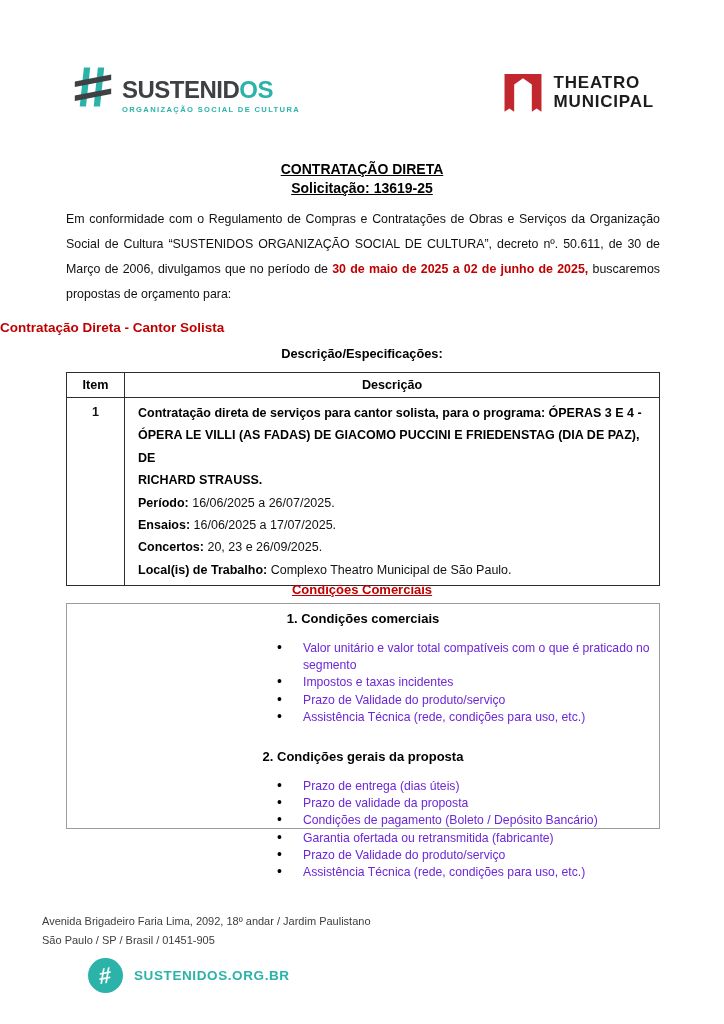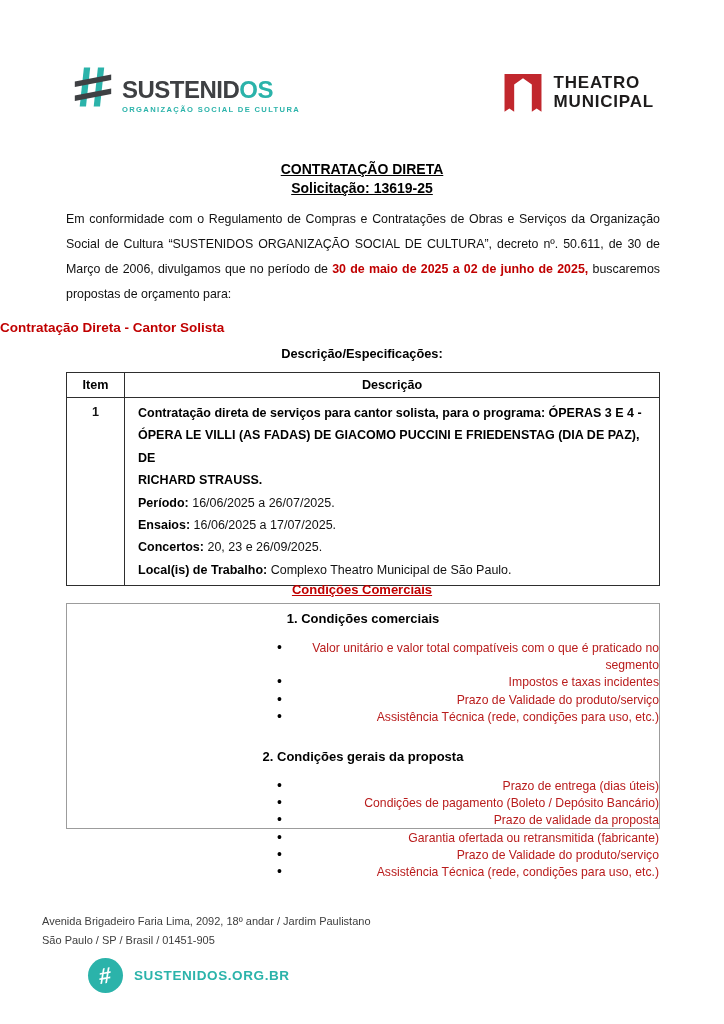--- a/index.html
+++ b/index.html
@@ -61,21 +61,21 @@
   .cond-heading { position:absolute; top:582px; left:0; right:0;
     text-align:center; font-size:13px; font-weight:bold; color:#C00000;
     text-decoration:underline; }
   .cond-box { position:absolute; top:603px; left:66px; width:594px; height:226px;
     border:1px solid #9c9c9c; background:#fff; padding-top:7px; }
   .cond-group-title { text-align:center; font-size:13px; font-weight:bold;
     line-height:16px; color:#000; }
   .cond-group-title.g2 { margin-top:23px; }
   .cond-box ul { list-style:none; margin-top:13px; }
   .cond-box li { position:relative; margin-left:236px; max-width:362px;
-    font-size:12.2px; line-height:17.2px; color:#b91c1c;text-align:right; }
+    font-size:12.2px; line-height:17.2px; color:#6d28d9; }
   .cond-box li::before { content:"\2022"; position:absolute; left:-26px;
     top:-1px; font-size:14px; color:#000; }
 
   
   .footer { position:absolute; top:912px; left:42px; }
   .addr { font-size:11px; line-height:18.5px; color:#3d3d3d; }
   .site-row { margin-top:9px; margin-left:46px; display:flex;
     align-items:center; gap:11px; }
   .hash-badge { width:35px; height:35px; border-radius:50%; background:#2BB3AA;
     display:flex; align-items:center; justify-content:center; }
@@ -157,22 +157,22 @@
     <div class="cond-group-title">1. Condições comerciais</div>
     <ul>
       <li>Valor unitário e valor total compatíveis com o que é praticado no segmento</li>
       <li>Impostos e taxas incidentes</li>
       <li>Prazo de Validade do produto/serviço</li>
       <li>Assistência Técnica (rede, condições para uso, etc.)</li>
     </ul>
     <div class="cond-group-title g2">2. Condições gerais da proposta</div>
     <ul>
       <li>Prazo de entrega (dias úteis)</li>
+      <li>Prazo de validade da proposta</li>
       <li>Condições de pagamento (Boleto / Depósito Bancário)</li>
-      <li>Prazo de validade da proposta</li>
       <li>Garantia ofertada ou retransmitida (fabricante)</li>
       <li>Prazo de Validade do produto/serviço</li>
       <li>Assistência Técnica (rede, condições para uso, etc.)</li>
     </ul>
   </div>
 
   <div class="footer">
     <div class="addr">Avenida Brigadeiro Faria Lima, 2092, 18º andar / Jardim Paulistano</div>
     <div class="addr">São Paulo / SP / Brasil / 01451-905</div>
     <div class="site-row">

